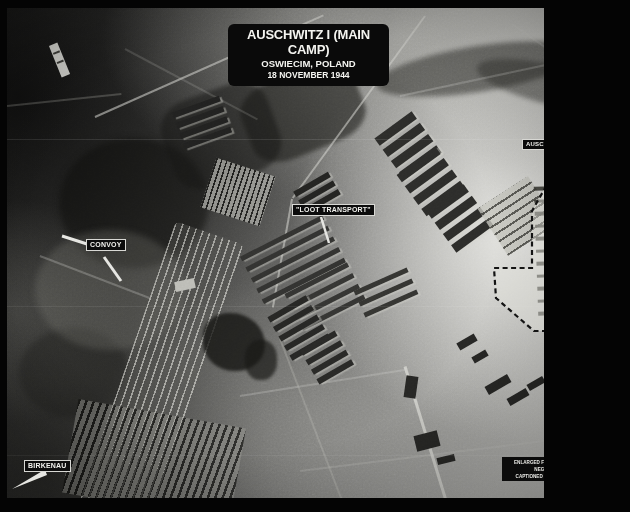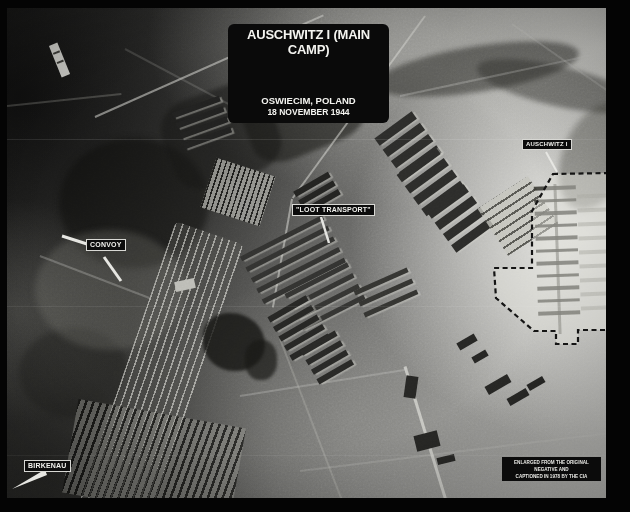--- a/index.html
+++ b/index.html
@@ -1,19 +1,19 @@
 <!DOCTYPE html>
 <html><head>
 <meta charset="utf-8">
 <style>
   html,body{margin:0;padding:0;background:#000;}
   body{width:630px;height:512px;overflow:hidden;font-family:"Liberation Sans",sans-serif;}
   .stage{position:relative;width:630px;height:512px;background:#040404;}
   
-  .photo{position:absolute;left:7px;top:8px;width:599px;height:490px;overflow:hidden;
+  .photo{position:absolute;left:7px;top:8px;width:537px;height:490px;overflow:hidden;
     background:
       radial-gradient(ellipse 330px 290px at 97% 46%, rgba(236,236,232,.95), rgba(236,236,232,0) 72%),
       radial-gradient(ellipse 220px 160px at 99% 8%,  rgba(215,215,210,.8),  rgba(215,215,210,0) 70%),
       radial-gradient(ellipse 420px 240px at 74% 6%,  rgba(185,185,180,.7),  rgba(185,185,180,0) 72%),
       radial-gradient(ellipse 300px 210px at 57% 84%, rgba(150,150,146,.5),  rgba(150,150,146,0) 70%),
       radial-gradient(ellipse 160px 160px at 2% 62%,  rgba(120,120,115,.35), rgba(120,120,115,0) 70%),
       radial-gradient(ellipse 430px 390px at 2% 18%,  rgba(8,8,8,.8),        rgba(8,8,8,0) 75%),
       radial-gradient(ellipse 320px 300px at 8% 96%,  rgba(18,18,16,.55),    rgba(18,18,16,0) 70%),
       linear-gradient(104deg, #2a2a28, #474745 34%, #6c6c6a 58%, #9b9b98 80%, #c6c6c2 100%);
   }
@@ -95,21 +95,21 @@
   
   .lbl{position:absolute;background:#0c0c0c;border:1px solid #d8d8d4;color:#f2f2ee;
        font:700 7px/1.2 "Liberation Sans",sans-serif;padding:1px 3px;letter-spacing:.2px;white-space:nowrap;z-index:30;}
   .lbl-ausch{left:515px;top:131px;font-size:6px;}
   .lbl-loot{left:285px;top:196px;}
   .lbl-convoy{left:79px;top:231px;}
   .lbl-birk{left:17px;top:452px;}
   .titlebox{left:221px;top:16px;width:157px;background:#0a0a0a;border-radius:6px;color:#f4f4f0;
             text-align:center;padding:4px 2px 5px;z-index:30;}
   .t1{font:700 13px/1.15 "Liberation Sans",sans-serif;letter-spacing:-.2px;}
-  .t2{font:700 9.5px/1.3 "Liberation Sans",sans-serif;margin-top:37px;}
+  .t2{font:700 9.5px/1.3 "Liberation Sans",sans-serif;}
   .t3{font:700 8.5px/1.25 "Liberation Sans",sans-serif;}
   .capbox{left:495px;top:449px;width:97px;background:#0b0b0b;color:#e8e8e4;text-align:center;padding:2px 1px;z-index:30;}
   .cap{font:700 5px/1.35 "Liberation Sans",sans-serif;transform:scale(.92);transform-origin:50% 50%;}
 </style>
 </head>
 <body>
 
 <svg width="0" height="0" style="position:absolute" aria-hidden="true">
   <filter id="grainF">
     <feTurbulence type="fractalNoise" baseFrequency="0.55" numOctaves="3" stitchTiles="stitch"></feTurbulence>

